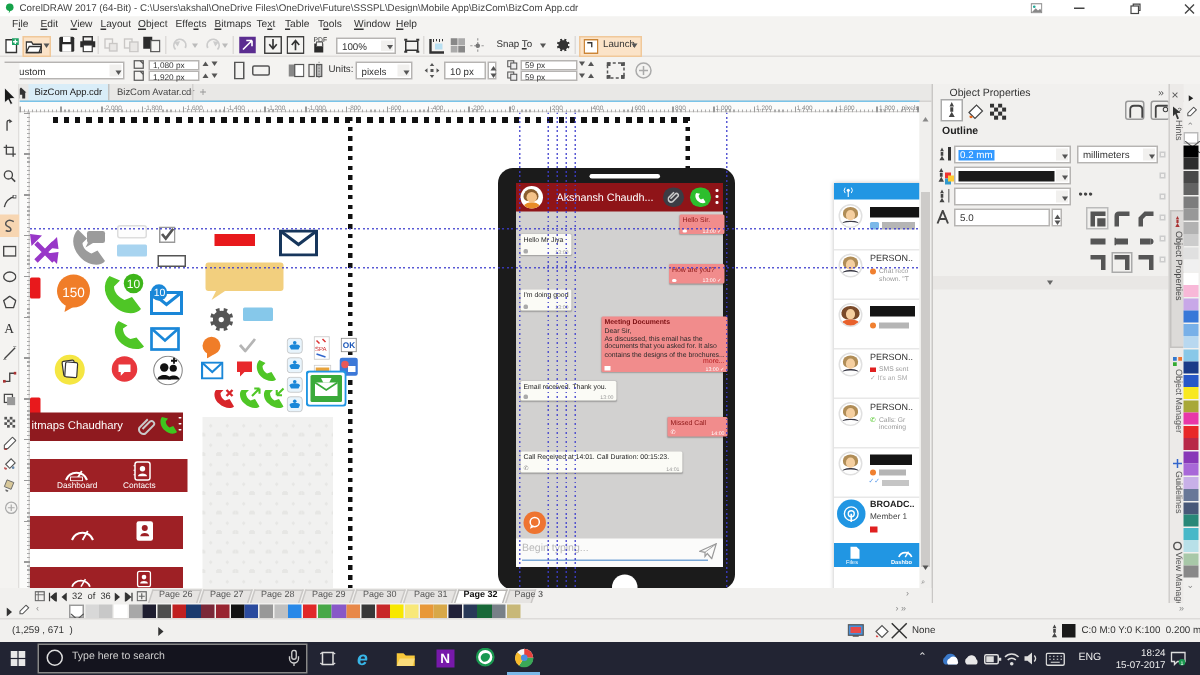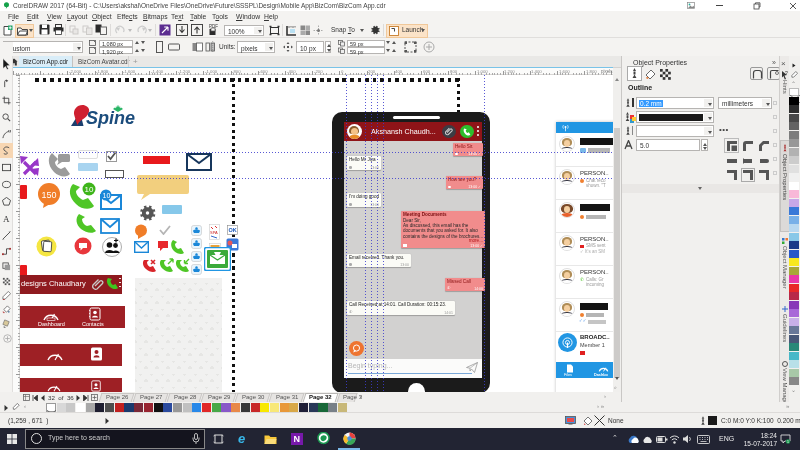--- a/index.html
+++ b/index.html
@@ -414,29 +414,20 @@
     <div class="abs" style="left:5px;top:0;width:2px;height:317px;background-image:repeating-linear-gradient(to bottom,#aaa 0,#aaa 0.8px,transparent 0.8px,transparent 2.72px)"></div>
     <div class="abs" style="left:3px;top:0;width:4px;height:317px;background-image:repeating-linear-gradient(to bottom,#999 0,#999 1px,transparent 1px,transparent 27.2px)"></div>
   </div>
 
   <div id="canvas" class="abs">
 
     <div class="dashh" style="left:15px;top:3px;width:425px"></div>
     <div class="dashv" style="left:437px;top:3px;height:314px"></div>
     <div class="dashv" style="left:212px;top:3px;height:314px"></div>
 
-    <div class="abs" style="left:49px;top:27px;width:75px;height:26px">
-      <svg width="75" height="26" viewBox="0 0 75 26">
-        <path d="M2 24 L11 10 L14.5 24z" fill="#1b3f6e"></path>
-        <path d="M5.5 14 C3 7 10 1.5 16 3.5 C22 5.5 21.5 12 15 16.5 C11 19 9 21 8.5 23 C7 20 6.5 17 5.5 14z" fill="#cf2030"></path>
-        <text x="17" y="22" font-family="Liberation Sans" font-weight="bold" font-style="italic" font-size="18" fill="#1b4c7c">Spine</text>
-        <path d="M44 7 L49 3 L54 7 L49 10z" fill="#28b565"></path>
-        <path d="M46 6 L49 3.5 L52 6" fill="none" stroke="#fff" stroke-width="0.8"></path>
-      </svg>
-    </div>
 
     <svg class="abs" style="left:-4px;top:77px" width="42" height="26" viewBox="0 0 42 26">
         <g stroke="#9837c8" stroke-width="3.2" fill="none">
           <path d="M8 22 L20 10 M8 10 L20 22"></path>
         </g>
         <g fill="#9837c8">
           <path d="M22 6 L23 14 L15 13z"></path>
           <path d="M22 26 L23 18 L15 19z" transform="translate(0,-2)"></path>
           <path d="M4 4 L12 5 L5 12z"></path>
         </g>
@@ -589,21 +580,21 @@
         </svg>
     <svg class="abs" style="left:184px;top:172px" width="27" height="24" viewBox="0 0 27 24">
           <rect x="0.5" y="0.5" width="26" height="23" rx="2" fill="#fff" stroke="#2196e3" stroke-width="1.5"></rect>
           <rect x="3" y="3" width="21" height="18" rx="1" fill="#3aaa3a"></rect>
           <rect x="6" y="8" width="15" height="9" fill="#fff"></rect>
           <path d="M6 8 L13.5 13 L21 8" fill="none" stroke="#3aaa3a" stroke-width="1.2"></path>
           <path d="M10 5 h7 l-1.5 3 h-4z" fill="#fff"></path>
         </svg>
 
     <div class="abs" style="left:0;top:200px;width:102px;height:18.5px;background:#8f1a1f"></div>
-    <span class="abs" style="left:1px;top:204px;font-size:7.5px;color:#fff;white-space:nowrap">designs Chaudhary</span>
+    <span class="abs" style="left:1px;top:204px;font-size:7.5px;color:#fff;white-space:nowrap">itmaps Chaudhary</span>
     <svg class="abs" style="left:72px;top:203px" width="12" height="12" viewBox="0 0 12 12">
           <path d="M3 8 L8 3 A1.8 1.8 0 0 1 10.5 5.5 L5 11 A3 3 0 0 1 1 7 L6.5 1.5" fill="none" stroke="#c9c9c9" stroke-width="1.3"></path>
         </svg>
     <svg class="abs" style="left:86px;top:202px" width="13" height="13" viewBox="0 0 13 13">
           <path d="M2 1 C0 3 1 8 4 10 C6 12 10 13 12 11 L9.5 7 L7 8 C5.5 7 4.5 5.5 4.5 4 L6 2z" fill="#3fc61e"></path>
         </svg>
     <div class="abs" style="left:99px;top:202.5px;width:1.6px;height:1.6px;background:#fff;border-radius:50%;box-shadow:0 4px 0 #fff,0 8px 0 #fff"></div>
     <div class="abs" style="left:0;top:231px;width:105px;height:22px;background:#9e2025"></div>
     <svg class="abs" style="left:22px;top:233px" width="18" height="13" viewBox="0 0 18 13">
           <path d="M2 12 A7.5 7.5 0 0 1 16 12" fill="none" stroke="#fff" stroke-width="1.4"></path>

